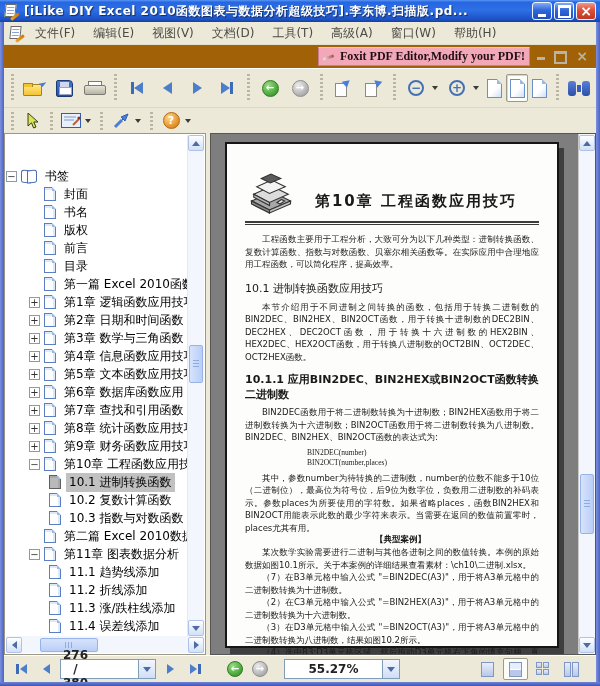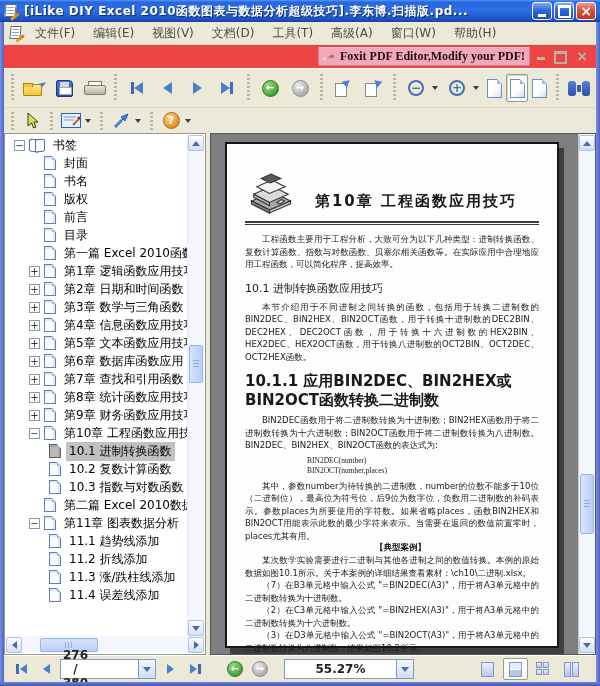--- a/index.html
+++ b/index.html
@@ -31,21 +31,21 @@
   .app-icon { width:16px; height:16px; position:relative; flex:none; }
   .app-icon .pg { position:absolute; left:1px; top:1px; width:11px; height:13px; background:#fff; border:1px solid #6b6b6b; transform:skewX(-6deg); }
   .app-icon .pg i { display:block; height:1px; background:#8aa5d6; margin:2px 1px 0; }
   .app-icon .pen { position:absolute; right:0; bottom:1px; width:10px; height:3px; background:linear-gradient(90deg,#f5a623,#c97612); transform:rotate(-38deg); border-radius:1px; }
 
   
   .menubar { position:absolute; left:4px; top:22px; width:592px; height:23px; display:flex; align-items:center; gap:2px; padding:0 5px; background:#ece9d8; border-bottom:1px solid #e2dfca; z-index:40; }
   .menu-item { font-size:12px; color:#4c4c46; padding:2px 8px; white-space:nowrap; }
 
   
-  .banner-row { position:absolute; left:4px; top:45px; width:592px; height:23px; background:#ef4444; z-index:40; }
+  .banner-row { position:absolute; left:4px; top:45px; width:592px; height:23px; background:#a16207; z-index:40; }
   .banner { position:absolute; left:314px; top:2px; width:212px; height:19px; background:#f3a8b9; border:1px solid #c87e90; border-top-color:#e8c3cc; display:flex; align-items:center; justify-content:center; gap:5px; }
   .banner-text { font-family:"Liberation Serif","DejaVu Serif",serif; font-weight:bold; font-size:12px; color:#201014; white-space:nowrap; }
   .banner-pen { width:12px; height:8px; position:relative; flex:none; }
   .banner-pen::before { content:""; position:absolute; left:0; top:3px; width:11px; height:3px; background:linear-gradient(90deg,#e8e8e8,#b24a4a); transform:rotate(-18deg); border-radius:1px; }
   .child-controls { position:absolute; right:8px; top:3px; display:flex; gap:9px; color:#b7b4a6; font-weight:bold; font-size:12px; }
   .cc-min::before { content:""; display:block; width:8px; height:3px; background:#b7b4a6; margin-top:9px; }
   .cc-rest::before { content:""; display:block; width:9px; height:8px; border:2px solid #b7b4a6; border-top-width:3px; margin-top:3px; }
   .cc-close::before { content:"\00D7"; font-size:14px; }
 
   
@@ -92,21 +92,21 @@
   .pgbtn.pressed .ic-page::before { border-top-color:#fdfdf8; }
   .ic-binoc { display:flex; gap:1px; align-items:center; }
   .ic-binoc i { width:8px; height:15px; background:linear-gradient(180deg,#5b7fd8,#2c4fa8); border-radius:3px; display:block; }
   .ic-binoc em { width:4px; height:7px; background:#3a5cc0; display:block; }
 
   
   .main { position:absolute; left:4px; top:133px; width:592px; height:522px; display:flex; z-index:30; background:#ece9d8; }
   .sidebar { position:relative; width:202px; height:100%; background:#fff; border:1px solid #9a9786; flex:none; }
   .tree { position:absolute; left:1px; top:2px; right:18px; bottom:18px; overflow:hidden; }
   .trow { height:18px; display:flex; align-items:center; font-size:12px; white-space:nowrap; color:#000; }
-  .trow.l0 { padding-left:8px; }
+  .trow.l0 { padding-left:0;margin-top:31px; }
   .trow.l1 { padding-left:23px; }
   .trow.l2 { padding-left:43px; }
   .exp { width:11px; height:11px; border:1px solid #8a9ab0; background:#fff; margin-right:4px; flex:none; position:relative; font-size:10px; line-height:9px; text-align:center; color:#333; }
   .exp.plus::before { content:"+"; } .exp.minus::before { content:"\2212"; }
   .exp.none { visibility:hidden; }
   .bicon { width:12px; height:14px; background:#fff; border:1px solid #5b7fc4; margin-right:5px; flex:none; position:relative; box-shadow:inset -2px 2px 0 #dde8f8; }
   .bicon::before { content:""; position:absolute; right:-1px; top:-1px; border-top:4px solid #fff; border-left:4px solid #9db9e0; }
   .book-icon { width:16px; height:12px; margin-right:5px; flex:none; position:relative; }
   .book-icon::before,.book-icon::after { content:""; position:absolute; top:0; width:8px; height:11px; background:#fff; border:1px solid #4a6fb5; }
   .book-icon::before { left:0; border-radius:3px 0 0 2px; transform:skewY(6deg); }
@@ -138,34 +138,34 @@
   .doc-vscroll .sarr { margin:1px auto 0; }
   .doc-vscroll .sarr.bot { position:absolute; bottom:1px; left:0; right:0; margin:auto; }
 
   .page { position:absolute; left:14px; top:8px; width:334px; height:506px; background:#fdfdfb; border:2px solid #161616;
     box-shadow:5px 6px 0 #3e3e3e; padding:22px 18px 0 18px; color:#1a1a1a; }
   .page p { font-size:8.5px; line-height:12.5px; text-align:justify; text-indent:2em; }
   .chap-head { display:flex; align-items:flex-end; padding:0 2px; }
   .chap-title { flex:1; text-align:center; font-size:15px; font-weight:bold; letter-spacing:2px; padding-bottom:10px; }
   .double-rule { height:4px; border-top:2px solid #3c3c3c; border-bottom:1px solid #3c3c3c; margin:0 0 8px; }
   .h101 { font-size:11px; font-weight:normal; margin:10px 0 5px; }
-  .h1011 { font-size:15px; font-weight:bold; margin:9px 0 4px; }
+  .h1011 { font-size:11px; font-weight:bold; margin:9px 0 4px; }
   .codeblock { margin:4px 0 4px 62px; font-size:7.5px; line-height:10px; font-family:"Liberation Serif","DejaVu Serif",serif; }
   .case-label { font-size:8.5px; font-weight:bold; text-indent:2em;text-align:center; }
 
   
   .ic-cursor svg, .ic-type svg, .ic-link svg { display:block; }
   .helpcirc { width:17px; height:17px; border-radius:50%; background:radial-gradient(circle at 35% 30%,#ffd68a,#dd8a1e 75%); border:1px solid #b06a10; color:#fff; font-weight:bold; font-size:11px; display:flex; align-items:center; justify-content:center; }
   .helpcirc::before { content:"?"; }
 
   
   .statusbar { position:absolute; left:4px; top:655px; width:592px; height:27px; background:#ece9d8; border-top:1px solid #fff; display:flex; align-items:center; padding:0 6px; gap:3px; z-index:40; }
   .nbtn { width:22px; height:20px; display:flex; align-items:center; justify-content:center; gap:1px; flex:none; }
   .valbox { height:20px; background:#fff; border:1px solid #7f9db9; display:flex; align-items:center; flex:none; }
-  .pagebox { width:96px;gap:48px; } .zoombox { width:130px; margin-left:10px; }
+  .pagebox { width:96px;gap:48px; } .zoombox { width:116px; margin-left:10px; }
   .valtext { flex:1; text-align:center; font-size:12px; font-weight:bold; color:#222; }
   .box-dd { width:17px; height:100%; border-left:1px solid #7f9db9; background:linear-gradient(180deg,#f3f7fe,#cfdef6); display:flex; align-items:center; justify-content:center; }
   .statusbar .circ { width:16px; height:16px; }
   .stgap { width:12px; }
   .layout-group { margin-left:auto; display:flex; gap:3px; padding-right:6px; }
   .laybtn { width:25px; height:22px; display:flex; align-items:center; justify-content:center; border:1px solid transparent; border-radius:2px; }
   .laybtn.pressed { background:#fdfdf8; border-color:#9d9a8c; }
   .lay-rect { width:13px; height:15px; background:linear-gradient(180deg,#e8eefb,#b9c8e8); border:1px solid #7e97c4; }
   .lay-cont { width:13px; height:15px; border:1px solid #7e97c4; background:linear-gradient(180deg,#e8eefb 45%,#fff 45%,#fff 55%,#b9c8e8 55%); }
   .lay-grid { width:15px; height:15px; display:grid; grid-template-columns:6px 6px; grid-template-rows:6px 6px; gap:1px; }

